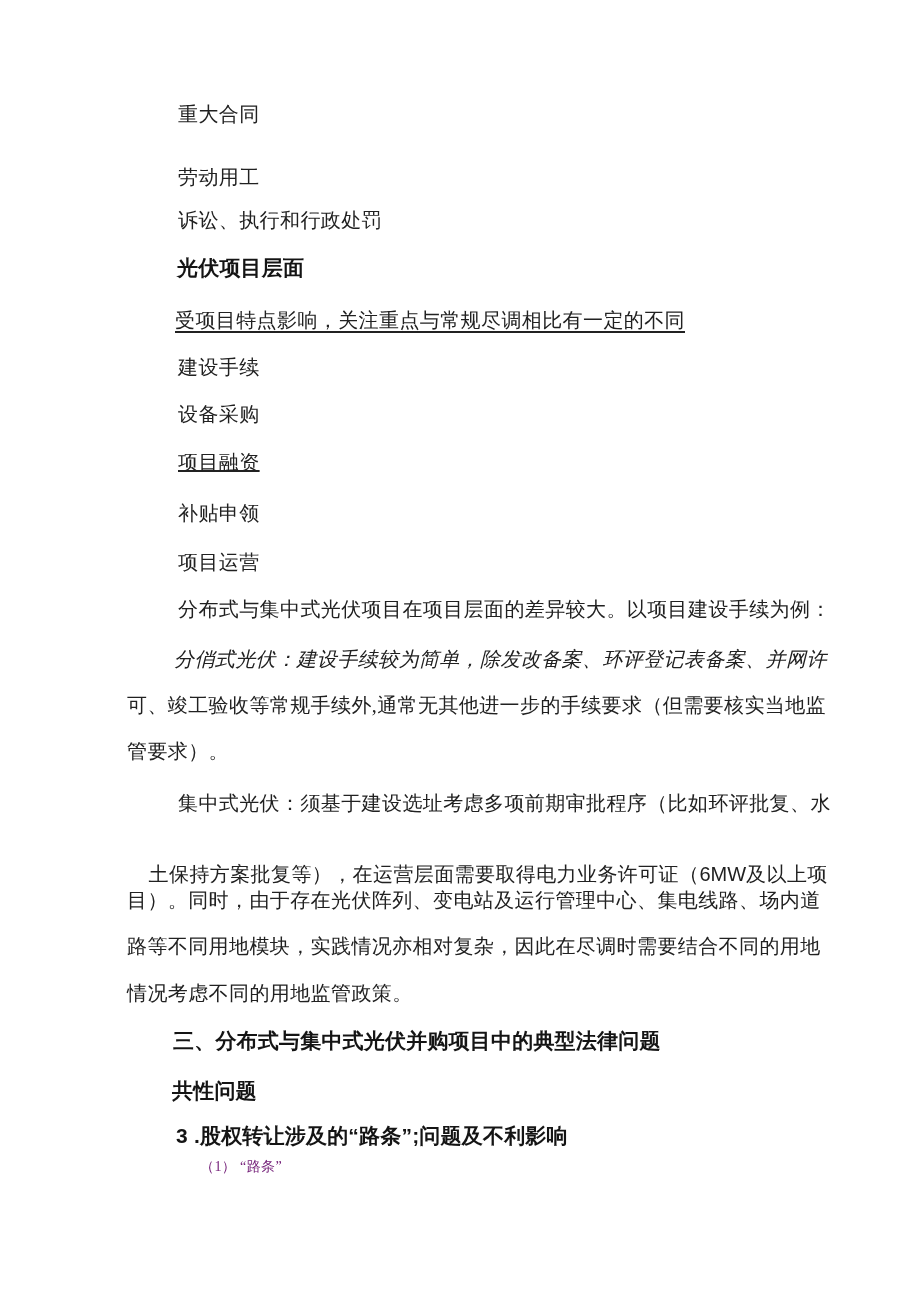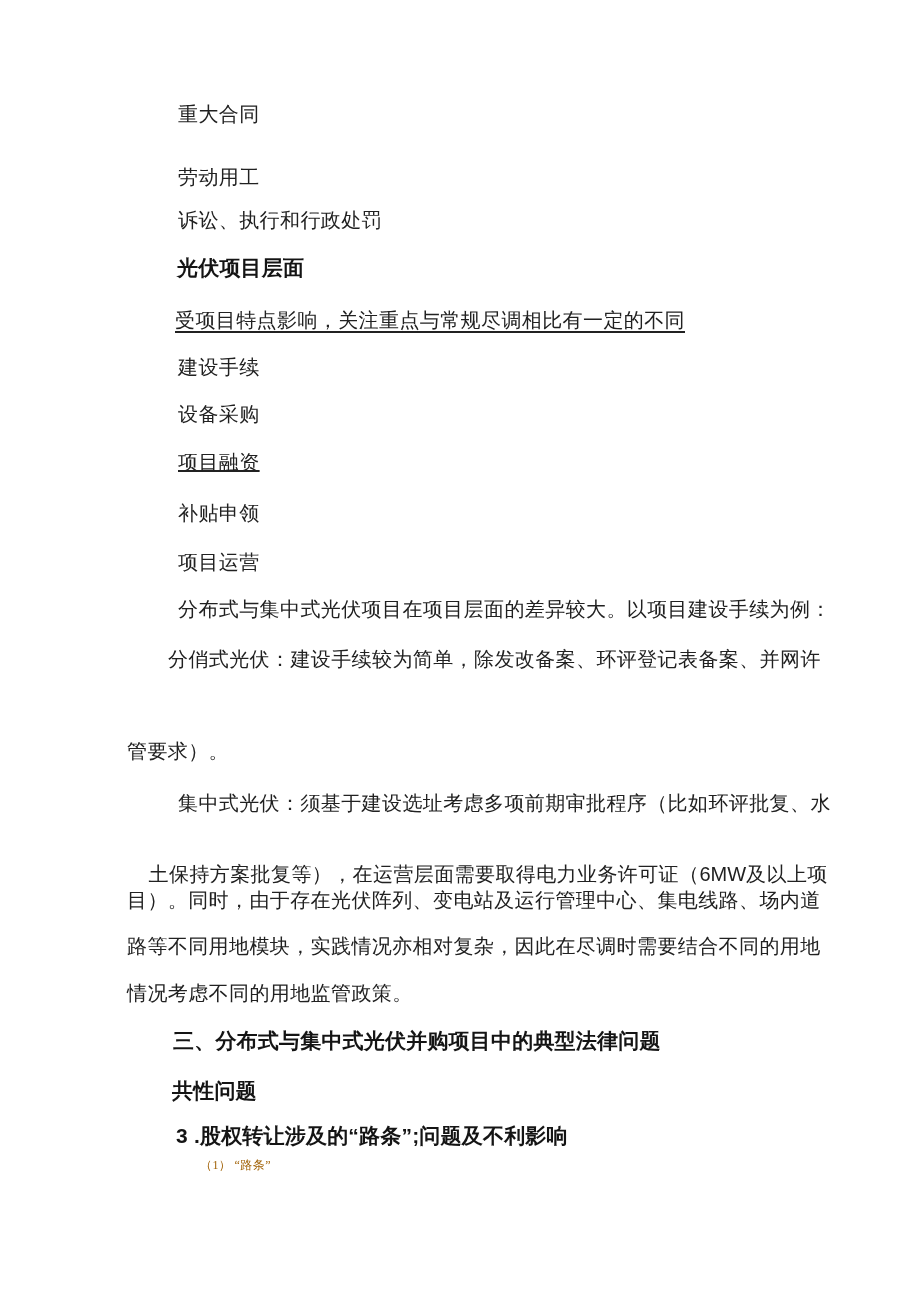--- a/index.html
+++ b/index.html
@@ -32,23 +32,23 @@
     letter-spacing: 0.2px;
     color: #141414;
   }
   .u {
     text-decoration: underline;
     text-underline-offset: 4px;
     text-decoration-thickness: 1.5px;
   }
   .sub {
     font-family: "Liberation Serif", "DejaVu Serif", serif;
-    font-size: 12px;
+    font-size: 14px;
     letter-spacing: 0.4px;
-    color: #a16207;
+    color: #701a75;
   }
   .unit-sans {
     font-family: "Liberation Sans", "DejaVu Sans", sans-serif;
     letter-spacing: 0;
   }
 </style>
 </head>
 <body>
 
 <div class="page">
@@ -68,22 +68,23 @@
   <div class="ln body" style="top:403px; left:178px;">设备采购</div>
 
   <div class="ln body" style="top:451px; left:178px;text-decoration:underline;">项目融资</div>
 
   <div class="ln body" style="top:502px; left:178px;">补贴申领</div>
 
   <div class="ln body" style="top:551px; left:178px;">项目运营</div>
 
   <div class="ln body" style="top:598px; left:178px;">分布式与集中式光伏项目在项目层面的差异较大。以项目建设手续为例：</div>
 
-  <div class="ln body" style="top:648px; left:168px;">分俏式光伏：建设手续较为简单，除发改备案、环评登记表备案、并网许</div>
+  <div class="ln body" style="top:648px; left:174px;font-style:italic;">分俏式光伏：建设手续较为简单，除发改备案、环评登记表备案、并网许</div>
 
+  <div class="ln body" style="top:694px; left:127px;">可、竣工验收等常规手续外,通常无其他进一步的手续要求（但需要核实当地监</div>
 
   <div class="ln body" style="top:740px; left:127px;">管要求）。</div>
 
   <div class="ln body" style="top:792px; left:178px;">集中式光伏：须基于建设选址考虑多项前期审批程序（比如环评批复、水</div>
 
   <div class="ln body" style="top:841px; left:127px;">
     <span>土保持方案批复等），在运营层面需要取得电力业务许可证（</span><span class="unit-sans">6MW</span><span>及以上项</span>
   </div>
 
   <div class="ln body" style="top:935px; left:127px;">路等不同用地模块，实践情况亦相对复杂，因此在尽调时需要结合不同的用地</div>

